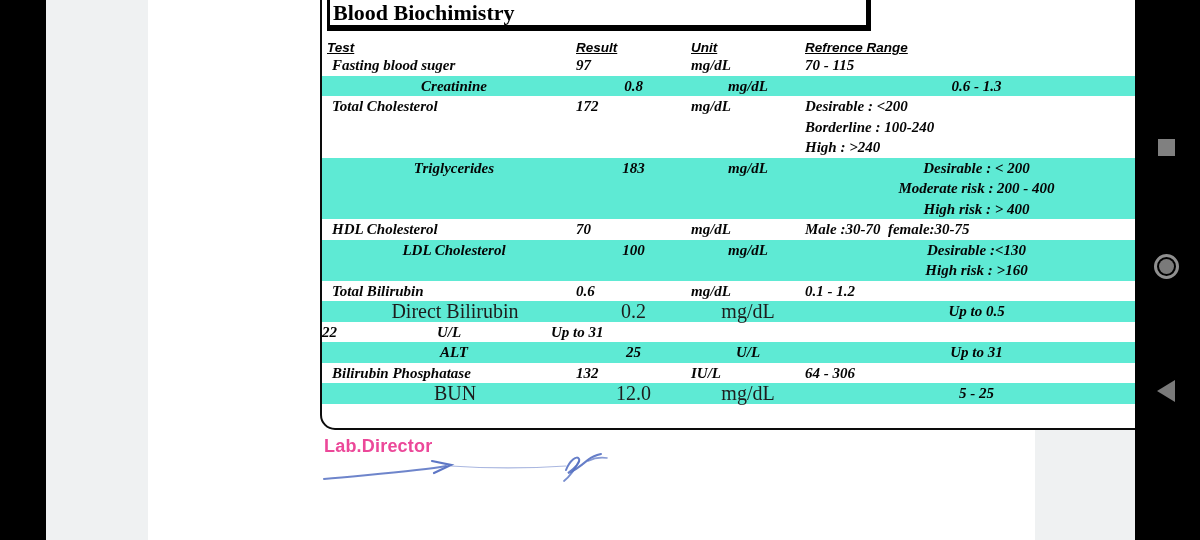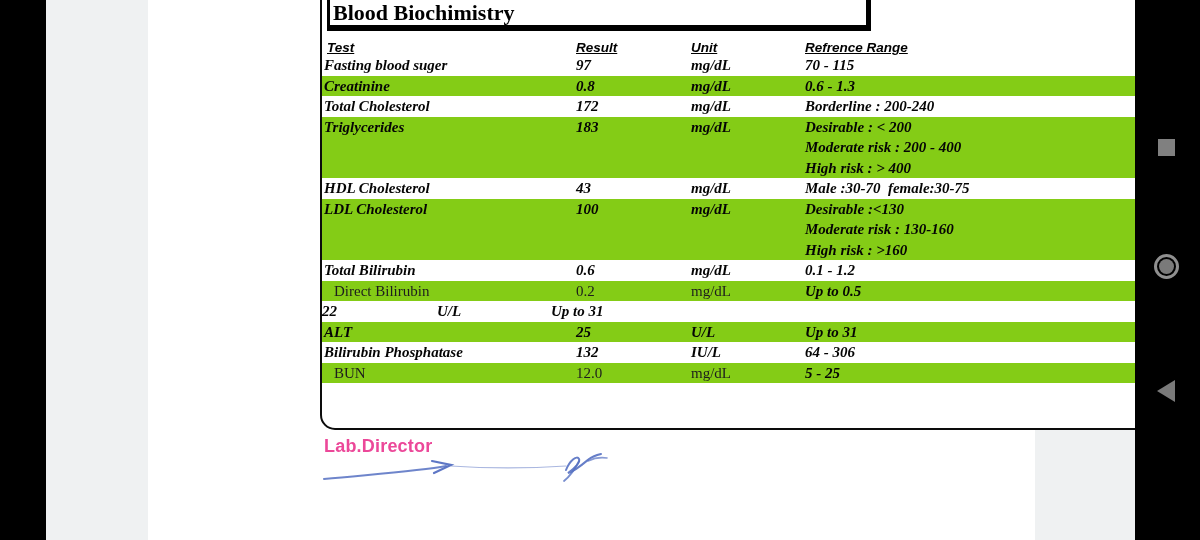--- a/index.html
+++ b/index.html
@@ -33,30 +33,30 @@
            border:2px solid #0c0c0c; border-radius:15px; background:#fff; overflow:hidden; }
 
   .tbody { position:absolute; left:0; right:0; top:52px; }
 
   .hdr-row { display:flex; height:21px; align-items:flex-end;
              font:italic 700 13.5px "Liberation Sans", sans-serif; color:#000; }
   .hdr-row .hc { text-decoration:underline; }
 
   .row { display:flex; min-height:20.5px; margin-right:6px;
          font:italic 700 15px "Liberation Serif", serif; color:#050505; line-height:20.5px; }
-  .row.shaded { background:#84cc16; }
+  .row.shaded { background:#5eead4;text-align:center; }
 
-  .c-test   { width:254px; padding-left:2px; }
+  .c-test   { width:254px; padding-left:10px; }
   .c-result { width:115px; }
   .c-unit   { width:114px; }
   .c-range  { flex:1; white-space:pre-wrap; }
   .hdr-row .c-test { padding-left:5px; }
 
   .row.plain .c-test, .row.plain .c-result, .row.plain .c-unit {
-      font-style:normal; font-weight:400; font-size:15px; color:#1d1d1d; }
+      font-style:normal; font-weight:400; font-size:20px; color:#1d1d1d; }
   .row.plain .c-test { padding-left:12px; }
   .range-line { line-height:20.5px; }
 
   
   .title-box { position:absolute; left:179px; top:-15px; width:544px; height:46px;
                background:#fff; border:3px solid #000; border-right-width:5px; border-bottom-width:6px;
                z-index:6; padding:14px 0 0 3px;
                font:700 22px/22px "Liberation Serif", serif; color:#000; }
 
   
@@ -95,42 +95,42 @@
     <div class="c-test">Creatinine</div>
     <div class="c-result">0.8</div>
     <div class="c-unit">mg/dL</div>
     <div class="c-range"><div class="range-line">0.6 - 1.3</div></div>
   </div>
 
   <div class="row">
     <div class="c-test">Total Cholesterol</div>
     <div class="c-result">172</div>
     <div class="c-unit">mg/dL</div>
-    <div class="c-range"><div class="range-line">Borderline : 200-240</div></div>
+    <div class="c-range"><div class="range-line">Desirable : &lt;200</div><div class="range-line">Borderline : 100-240</div><div class="range-line">High : &gt;240</div></div>
   </div>
 
   <div class="row shaded">
     <div class="c-test">Triglycerides</div>
     <div class="c-result">183</div>
     <div class="c-unit">mg/dL</div>
     <div class="c-range"><div class="range-line">Desirable : &lt; 200</div><div class="range-line">Moderate risk : 200 - 400</div><div class="range-line">High risk : &gt; 400</div></div>
   </div>
 
   <div class="row">
     <div class="c-test">HDL Cholesterol</div>
-    <div class="c-result">43</div>
+    <div class="c-result">70</div>
     <div class="c-unit">mg/dL</div>
     <div class="c-range"><div class="range-line">Male :30-70  female:30-75</div></div>
   </div>
 
   <div class="row shaded">
     <div class="c-test">LDL Cholesterol</div>
     <div class="c-result">100</div>
     <div class="c-unit">mg/dL</div>
-    <div class="c-range"><div class="range-line">Desirable :&lt;130</div><div class="range-line">Moderate risk : 130-160</div><div class="range-line">High risk : &gt;160</div></div>
+    <div class="c-range"><div class="range-line">Desirable :&lt;130</div><div class="range-line">High risk : &gt;160</div></div>
   </div>
 
   <div class="row">
     <div class="c-test">Total Bilirubin</div>
     <div class="c-result">0.6</div>
     <div class="c-unit">mg/dL</div>
     <div class="c-range"><div class="range-line">0.1 - 1.2</div></div>
   </div>
 
   <div class="row shaded plain">

